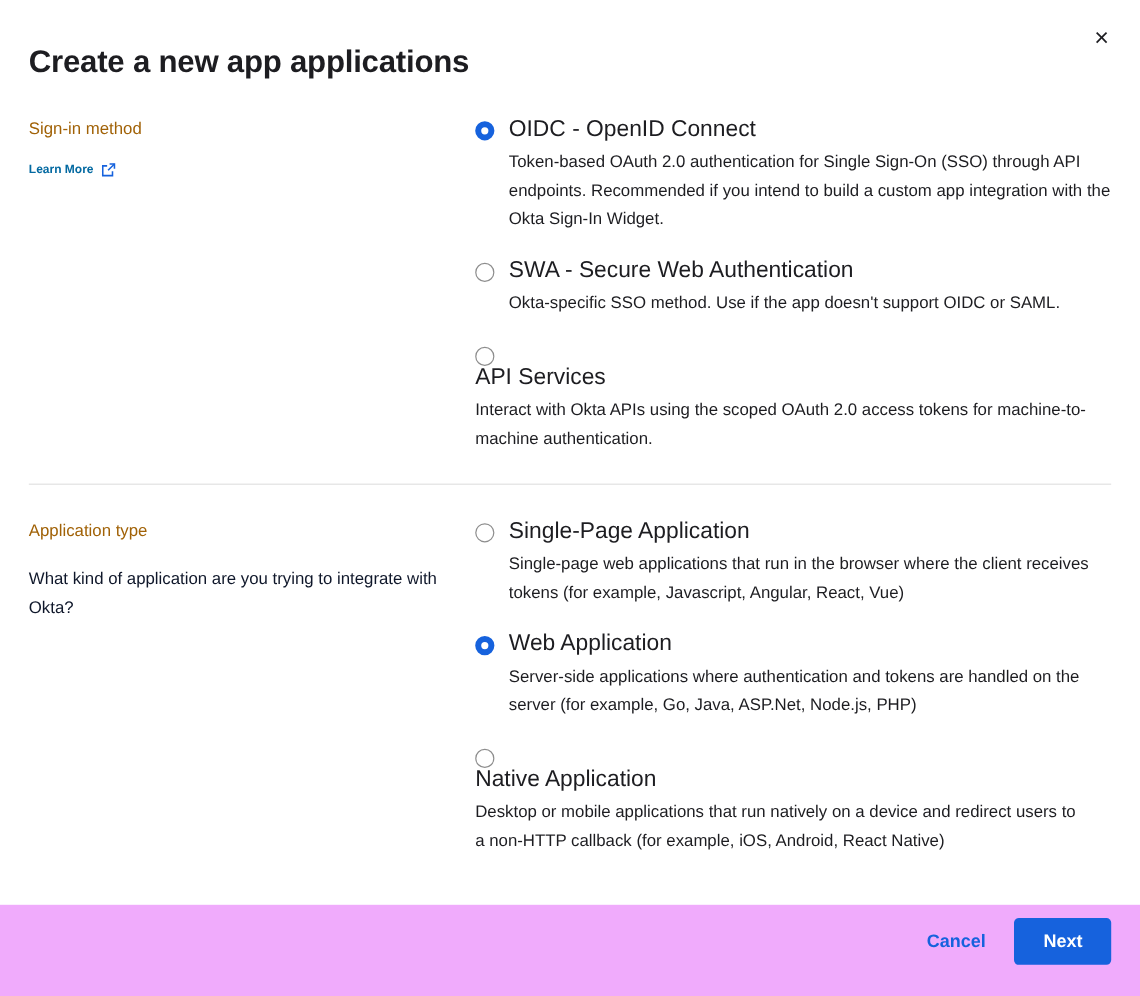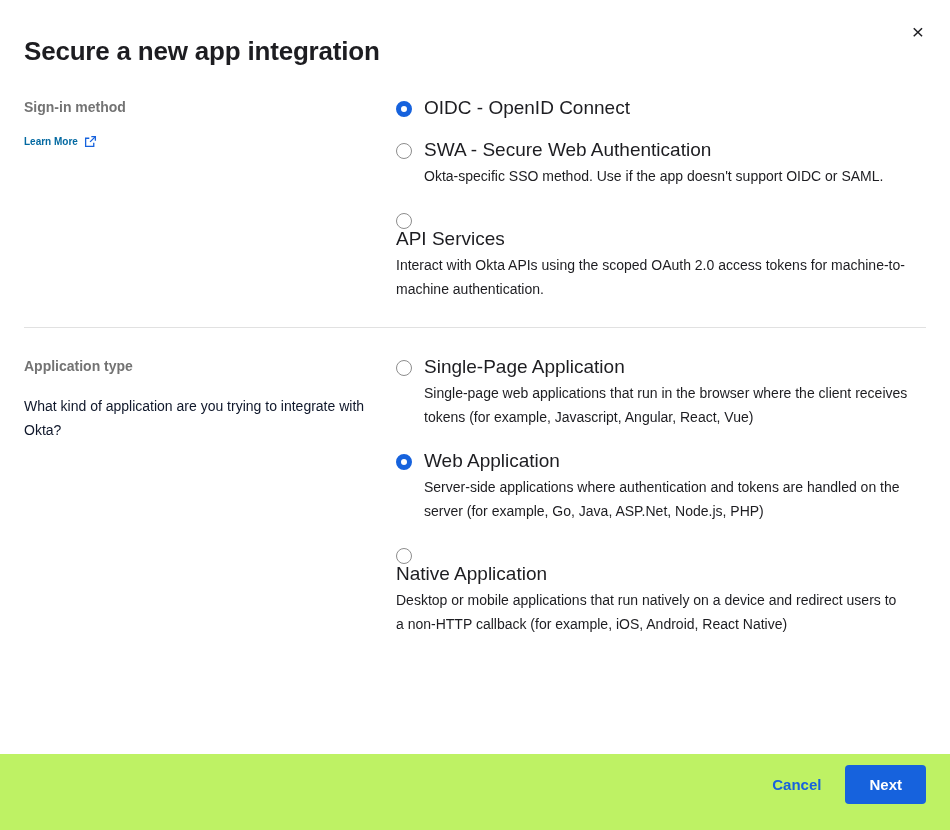--- a/index.html
+++ b/index.html
@@ -49,22 +49,22 @@
     width: 372px;
     flex: 0 0 372px;
     padding-right: 24px;
   }
   .right-col {
     flex: 1 1 auto;
     padding-top: 1px;
   }
   .label-strong {
     font-size: 14px;
-    font-weight: bold;
-    color: #737373;
+    font-weight: normal;
+    color: #a16207;
     line-height: 20px;
   }
   .learn-more {
     display: inline-flex;
     align-items: center;
     gap: 6px;
     margin-top: 18px;
     font-size: 10px;
     font-weight: bold;
     color: #0369a1;
@@ -126,21 +126,21 @@
     position: absolute;
     left: 0;
     right: 0;
     bottom: 0;
     height: 76px;
     display: flex;
     align-items: center;
     justify-content: flex-end;
     gap: 8px;
     padding: 0 24px 16px 24px;
-    background: #bef264;
+    background: #f0abfc;
   }
   .btn-cancel {
     border: none;
     background: transparent;
     color: #1662dd;
     font-size: 15px;
     font-weight: bold;
     padding: 10px 16px;
     cursor: pointer;
     font-family: "Liberation Sans", sans-serif;
@@ -157,21 +157,21 @@
     font-family: "Liberation Sans", sans-serif;
   }
 </style>
 </head>
 <body>
 
 <div class="modal">
 
   <button class="close-btn">×</button>
 
-  <h1 class="modal-title">Secure a new app integration</h1>
+  <h1 class="modal-title">Create a new app applications</h1>
 
   <div class="section first">
     <div class="left-col">
       <div class="label-strong">Sign-in method</div>
       <a class="learn-more">
         <span>Learn More</span>
         <span>
           <svg width="13" height="13" viewBox="0 0 16 16" fill="none" stroke="#1662dd" stroke-width="1.6">
             <path d="M9 2h5v5"></path>
               <path d="M14 2L7.5 8.5"></path>
@@ -179,20 +179,21 @@
           </svg>
         </span>
       </a>
     </div>
     <div class="right-col">
 
       <div class="option">
         <span class="radio checked"></span>
         <div class="option-body">
           <div class="option-title">OIDC - OpenID Connect</div>
+          <div class="option-desc">Token-based OAuth 2.0 authentication for Single Sign-On (SSO) through API endpoints. Recommended if you intend to build a custom app integration with the Okta Sign-In Widget.</div>
         </div>
       </div>
 
 
       <div class="option">
         <span class="radio"></span>
         <div class="option-body">
           <div class="option-title">SWA - Secure Web Authentication</div>
           <div class="option-desc">Okta-specific SSO method. Use if the app doesn't support OIDC or SAML.</div>
         </div>

